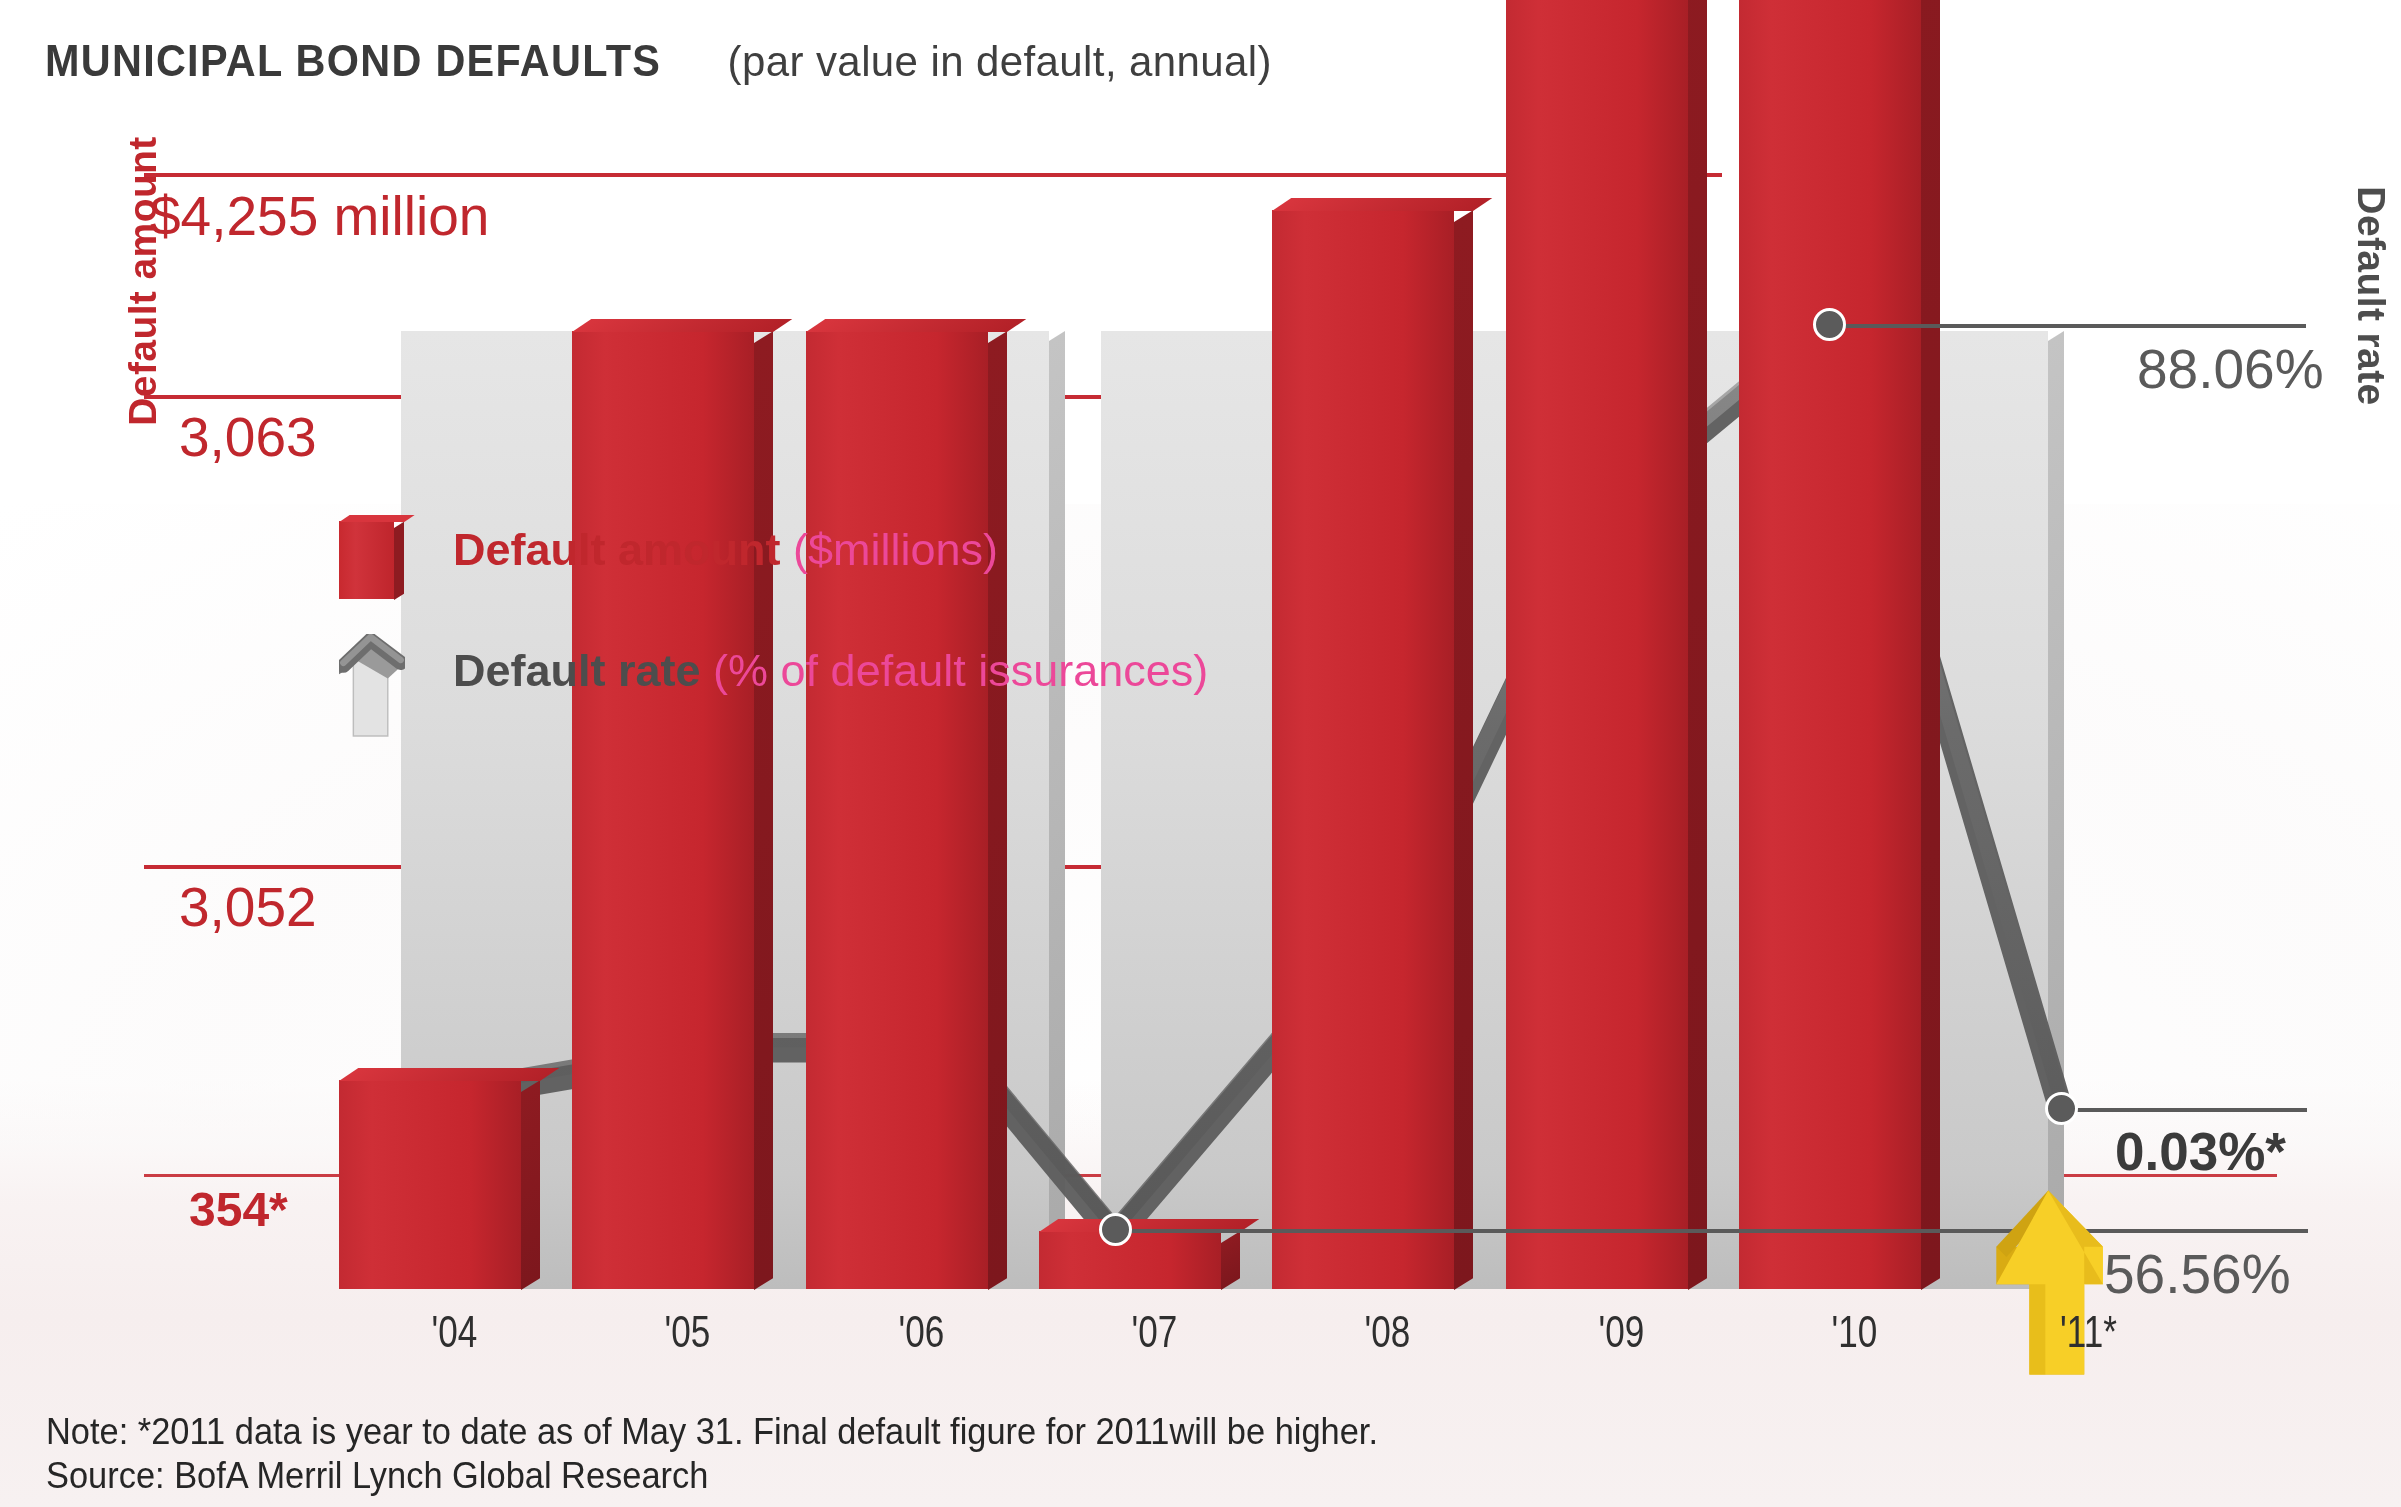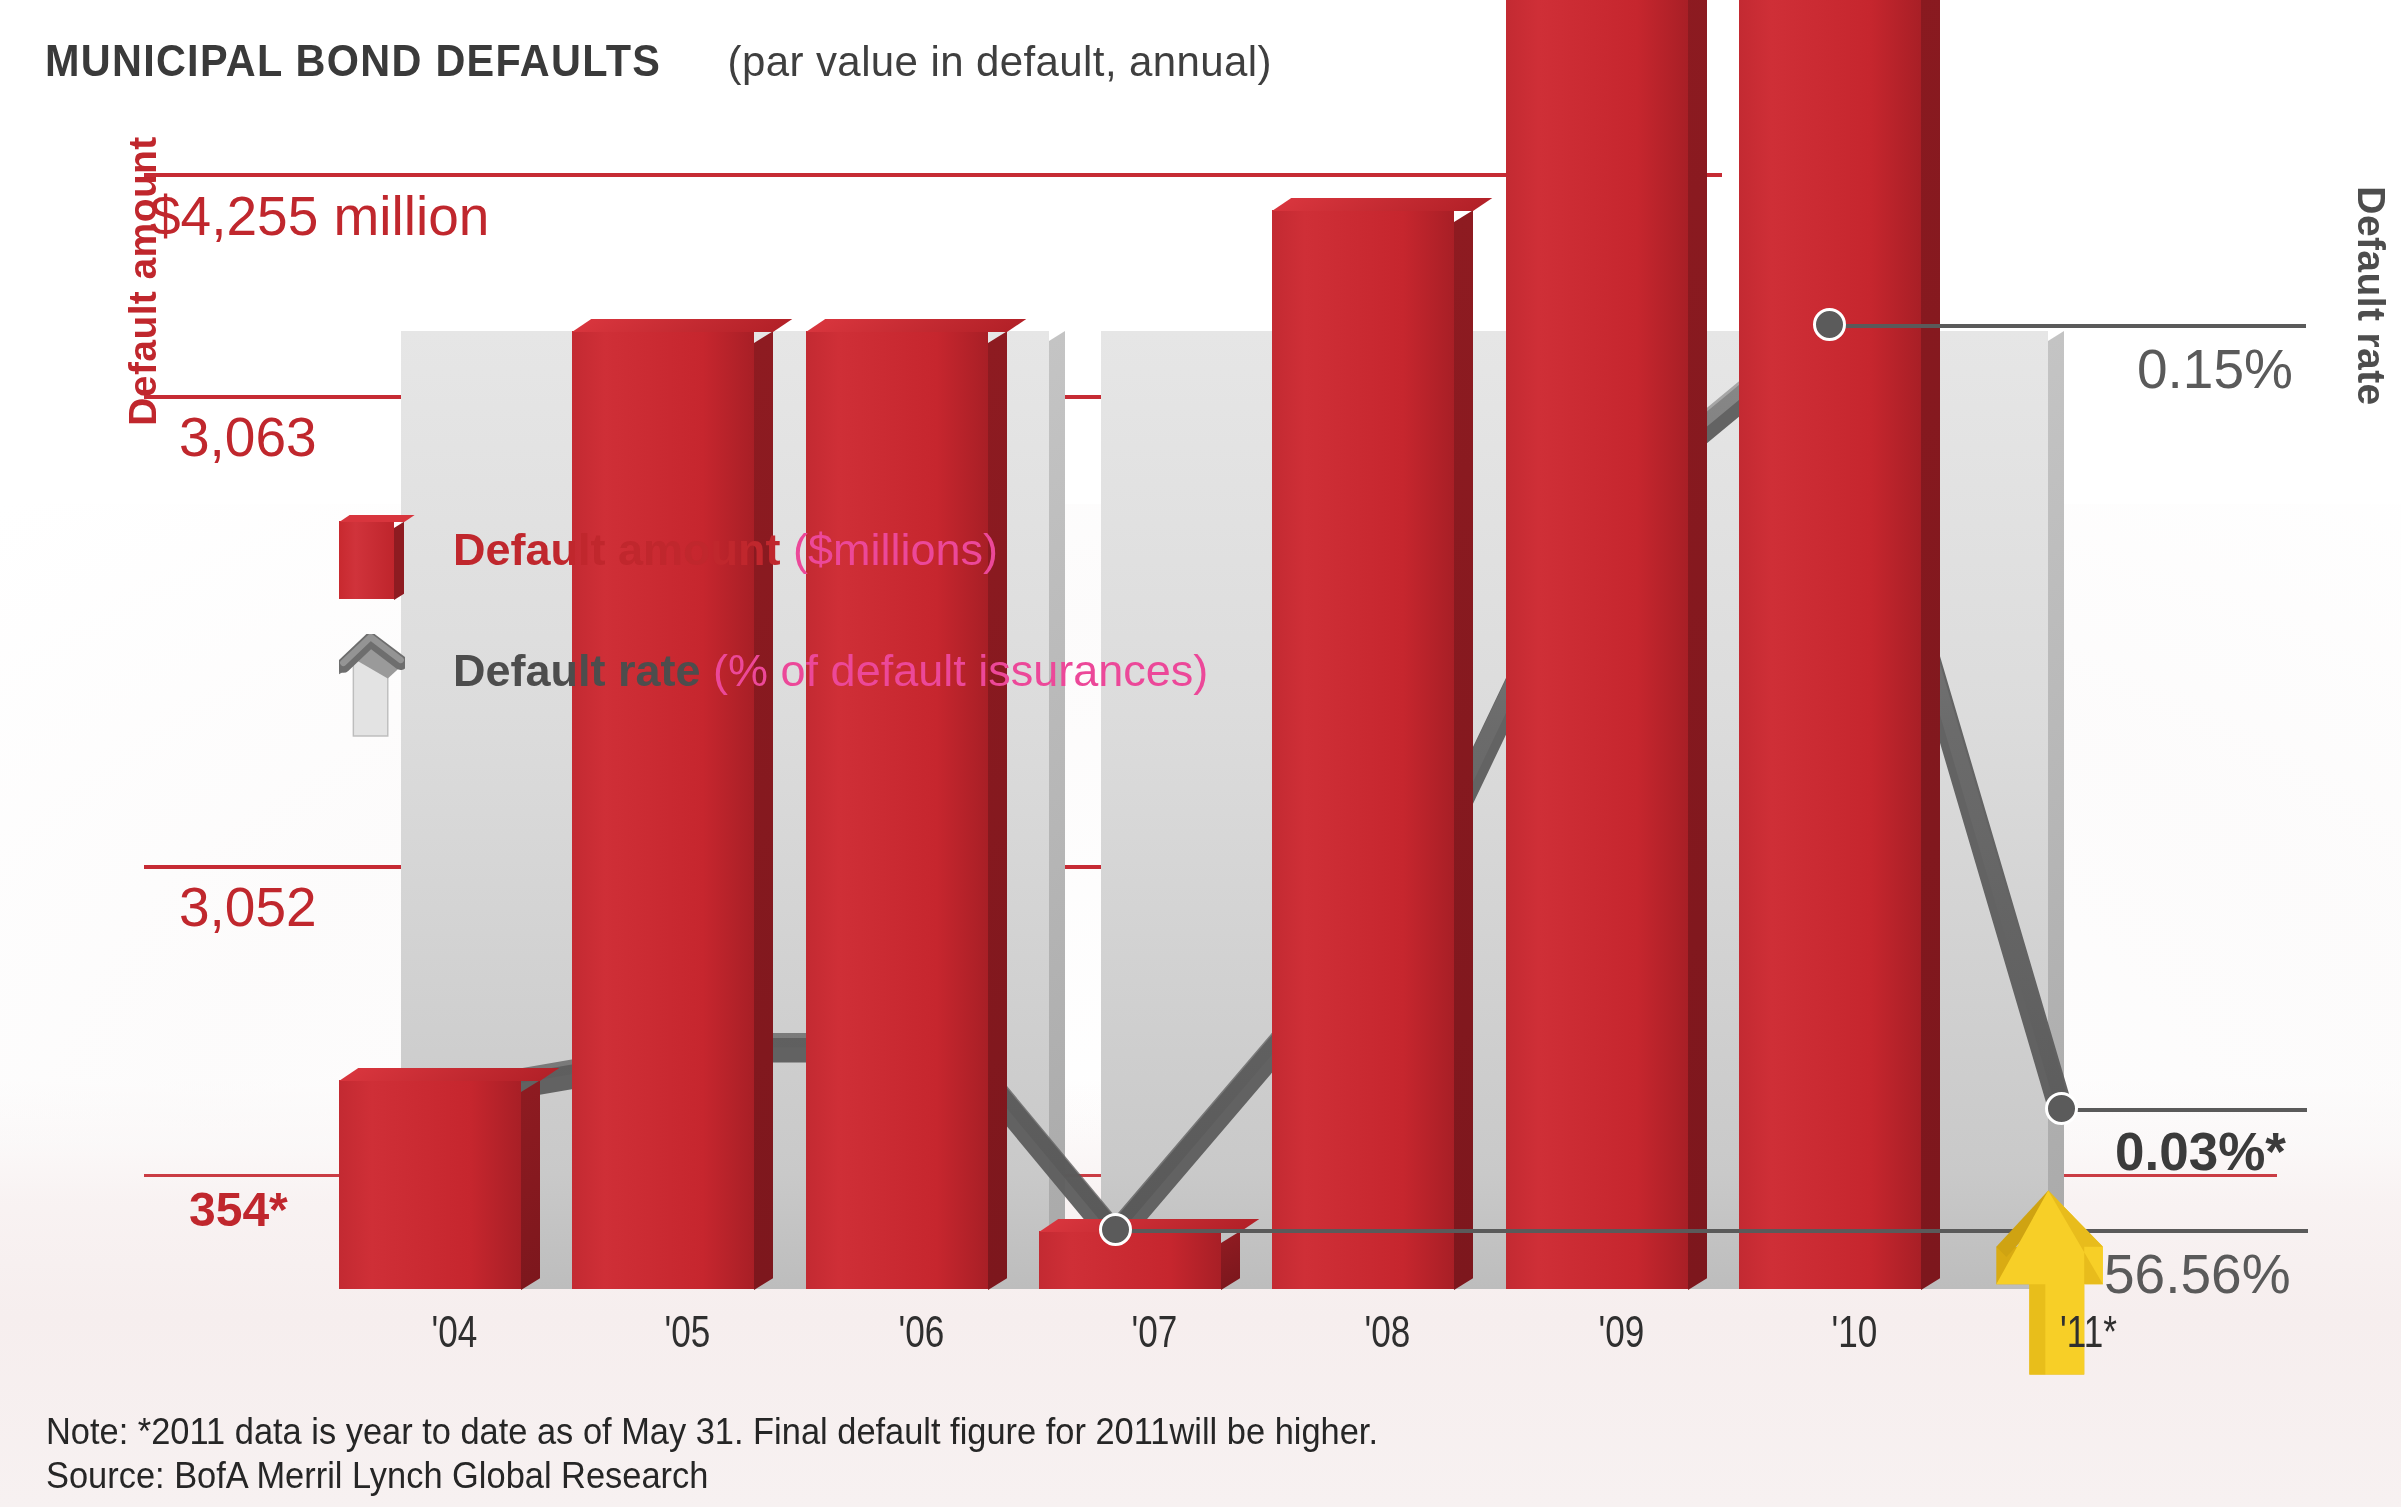--- a/index.html
+++ b/index.html
@@ -210,21 +210,21 @@
   <div class="bar" style="left:1506px;width:182px;height:1445px;">
     <div class="face"></div>
       <div class="side"></div>
   </div>
   <div class="bar" style="left:1739px;width:182px;height:1836px;">
     <div class="face"></div>
       <div class="side"></div>
   </div>
 
   <div class="rate-line" style="left:1830px;top:324px;width:476px;"></div>
-  <div class="rate-label" style="left:2137px;top:337px;font-size:55px;">0.15%</div>
+  <div class="rate-label" style="left:2137px;top:337px;font-size:55px;">88.06%</div>
 
   <div class="rate-line" style="left:2062px;top:1108px;width:245px;"></div>
   <div class="callout" style="left:2089px;top:1121px;font-size:53px;font-weight:bold;color:#3b3b3b;margin-left:26px;">0.03%*</div>
 
   <div class="rate-line" style="left:1115px;top:1229px;width:1193px;"></div>
   <div class="rate-label" style="left:2104px;top:1242px;font-size:55px;">56.56%</div>
 
   <div class="dot" style="left:1813px;top:308px;"></div>
   <div class="dot" style="left:1099px;top:1213px;"></div>
   <div class="dot" style="left:2045px;top:1092px;"></div>

